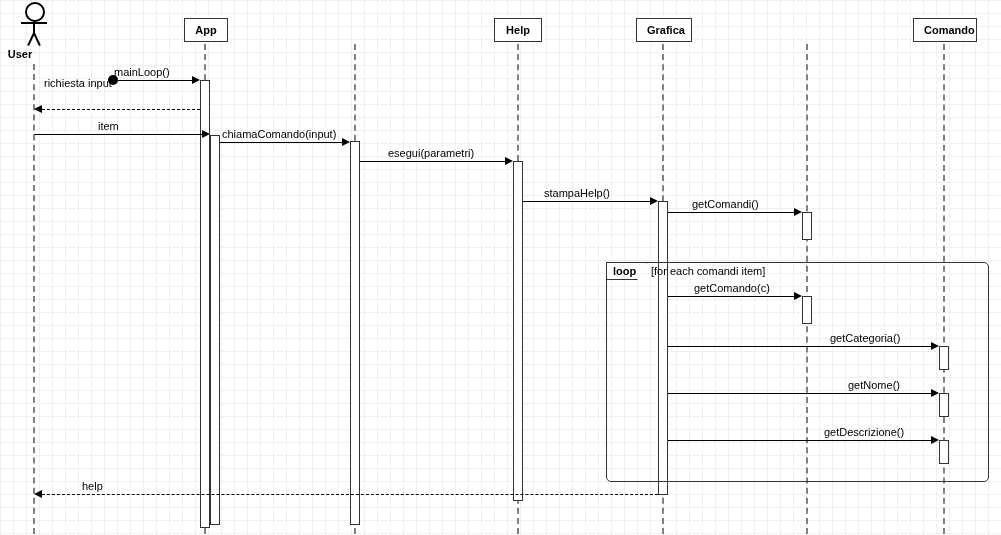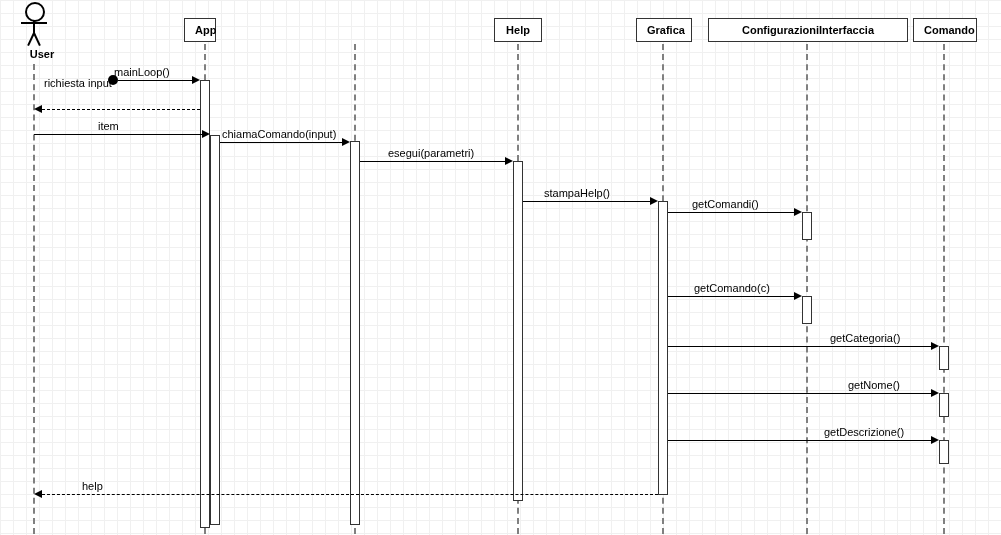--- a/index.html
+++ b/index.html
@@ -32,36 +32,35 @@
 <body>
 
 <div class="canvas">
 
   <div>
     <div class="actor-head" style="left:25px;top:2px"></div>
     <div class="actor-body" style="left:33px;top:20px;height:14px"></div>
     <div class="actor-arms" style="left:21px;top:22px;width:26px"></div>
     <div class="actor-leg" style="left:33px;top:33px;transform:rotate(25deg)"></div>
     <div class="actor-leg" style="left:33px;top:33px;transform:rotate(-25deg)"></div>
-    <div class="actor-label" style="left:22px;top:48px;width:40px">User</div>
+    <div class="actor-label" style="left:0;top:48px;width:40px">User</div>
   </div>
   <div class="lifeline" style="left:33px;top:64px;height:470px"></div>
 
-  <div class="lifeline-head" style="left:184px;top:18px;width:32px"><span>App</span></div>
+  <div class="lifeline-head" style="left:184px;top:18px;width:44px"><span>App</span></div>
   <div class="lifeline" style="left:204px;top:44px;height:490px"></div>
 
   <div class="lifeline" style="left:354px;top:44px;height:490px"></div>
 
   <div class="lifeline-head" style="left:494px;top:18px;width:48px"><span>Help</span></div>
   <div class="lifeline" style="left:517px;top:44px;height:490px"></div>
 
   <div class="lifeline-head" style="left:636px;top:18px;width:56px"><span>Grafica</span></div>
   <div class="lifeline" style="left:662px;top:44px;height:490px"></div>
 
-  <div class="lifeline-head" style="left:708px;top:18px;width:200px"><span>ConfigurazioniInterfaccia</span></div>
   <div class="lifeline" style="left:806px;top:44px;height:490px"></div>
 
   <div class="lifeline-head" style="left:913px;top:18px;width:64px"><span>Comando</span></div>
   <div class="lifeline" style="left:943px;top:44px;height:490px"></div>
 
   <div class="activation" style="left:200px;top:80px;height:448px"></div>
   <div class="activation" style="left:210px;top:135px;height:390px"></div>
   <div class="activation" style="left:350px;top:141px;height:384px"></div>
   <div class="activation" style="left:513px;top:161px;height:340px"></div>
   <div class="activation" style="left:658px;top:201px;height:294px"></div>
@@ -94,20 +93,24 @@
   <div class="msg-label" style="left:388px;top:147px">esegui(parametri)</div>
 
   <div class="arrow-line" style="left:523px;top:201px;width:127px"></div>
   <div class="arrow-head right" style="left:650px;top:197px"></div>
   <div class="msg-label" style="left:544px;top:187px">stampaHelp()</div>
 
   <div class="arrow-line" style="left:668px;top:212px;width:126px"></div>
   <div class="arrow-head right" style="left:794px;top:208px"></div>
   <div class="msg-label" style="left:692px;top:198px">getComandi()</div>
 
+  <div class="frag" style="left:606px;top:262px;width:383px;height:220px">
+    <div class="frag-tab"><b>loop</b></div>
+    <div class="frag-guard" style="left:44px;top:2px">[for each comandi item]</div>
+  </div>
 
   <div class="arrow-line" style="left:668px;top:296px;width:126px"></div>
   <div class="arrow-head right" style="left:794px;top:292px"></div>
   <div class="msg-label" style="left:694px;top:282px">getComando(c)</div>
 
   <div class="arrow-line" style="left:668px;top:346px;width:263px"></div>
   <div class="arrow-head right" style="left:931px;top:342px"></div>
   <div class="msg-label" style="left:830px;top:332px">getCategoria()</div>
 
   <div class="arrow-line" style="left:668px;top:393px;width:263px"></div>

